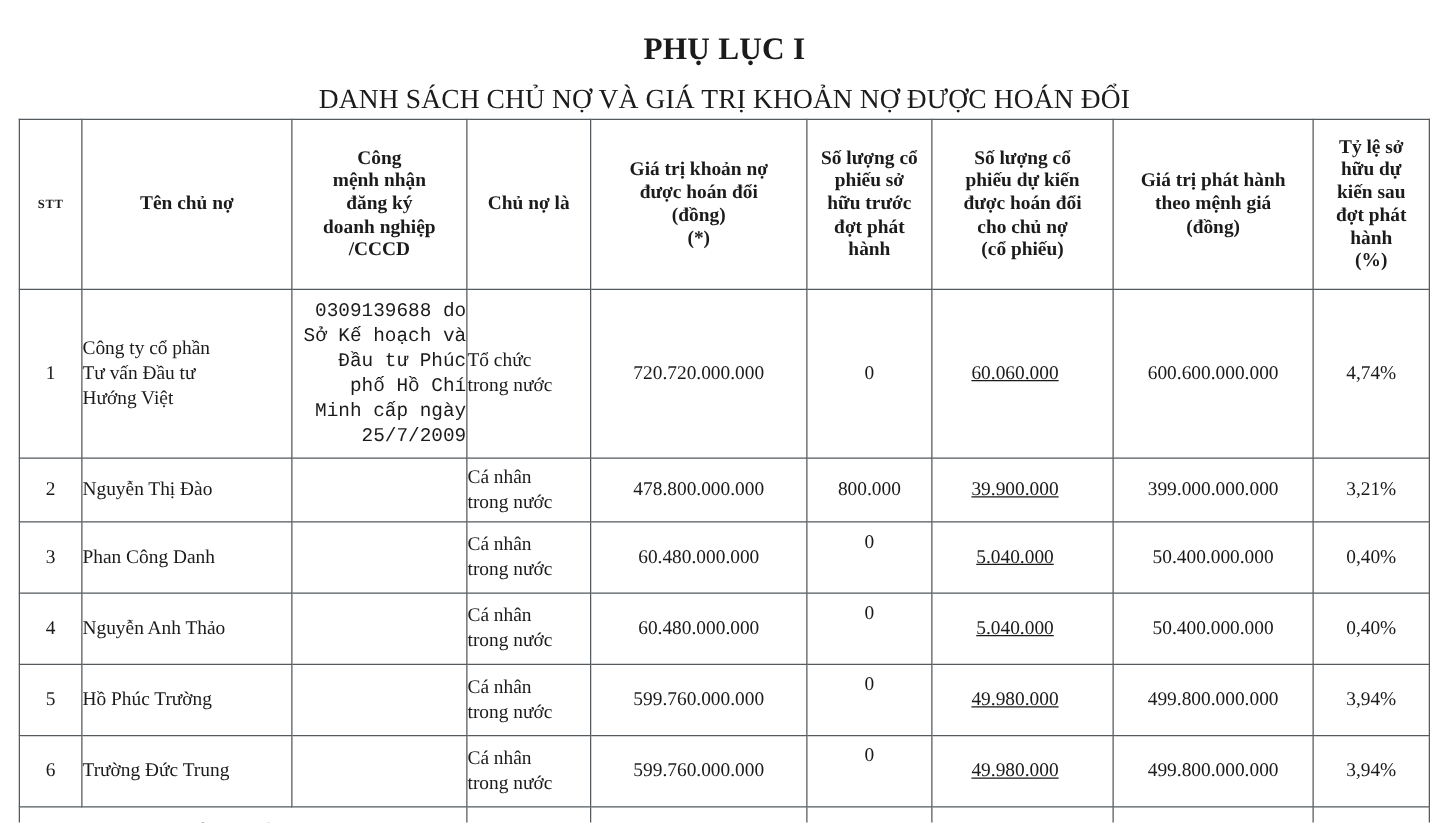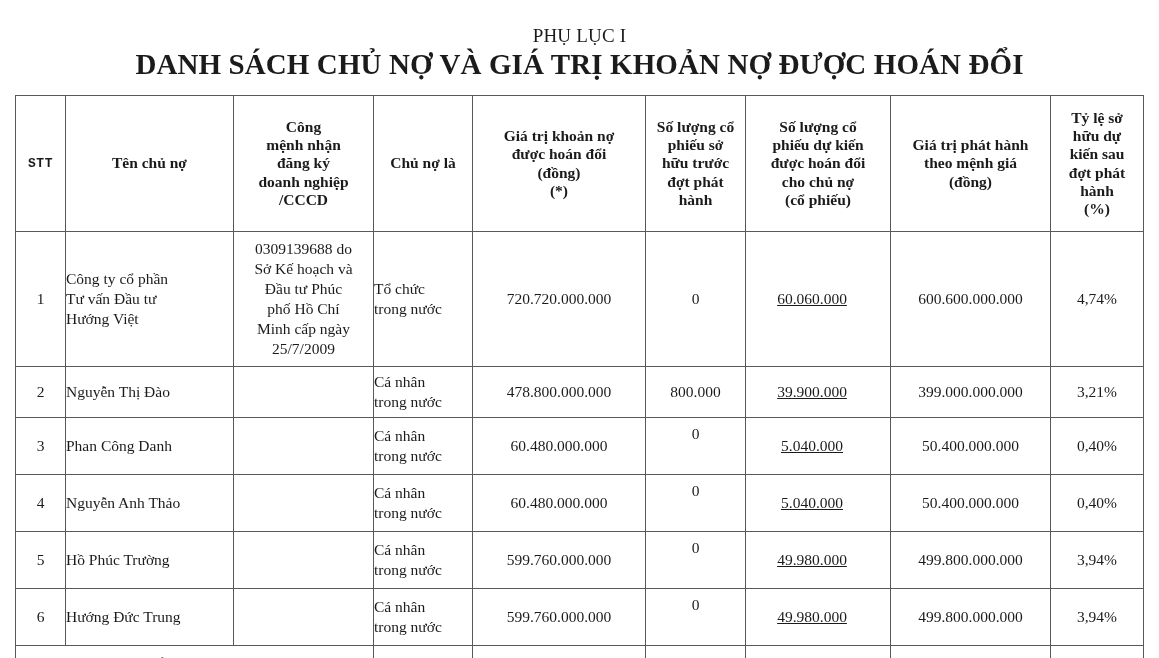--- a/index.html
+++ b/index.html
@@ -22,31 +22,31 @@
     height: 658px;
     box-sizing: border-box;
   }
 
   
   .titles {
     text-align: center;
     padding-top: 26px;
   }
   .title-main {
-    font-size: 19px;
-    font-weight: normal;
+    font-size: 25px;
+    font-weight: bold;
     letter-spacing: 0.2px;
     line-height: 1.1;
   }
   .title-sub {
-    font-size: 29px;
-    font-weight: bold;
+    font-size: 22px;
+    font-weight: normal;
     letter-spacing: 0.1px;
     line-height: 1.1;
-    margin-top: 2px;
+    margin-top: 13px;
   }
 
   
   .table-wrap {
     position: absolute;
     left: 15px;
     top: 95px;
     width: 1128px;
   }
   table.doc {
@@ -75,41 +75,42 @@
   
   thead th {
     font-weight: bold;
     font-size: 15.5px;
     line-height: 1.18;
     text-align: center;
     vertical-align: middle;
     height: 135px;
     padding: 2px 3px;
   }
-  thead th.h-stt { font-size: 13px; letter-spacing: 0.5px; font-family: Liberation Mono, monospace; }
+  thead th.h-stt { font-size: 10px; letter-spacing: 0.5px; }
 
   
   tbody td {
     font-size: 15.5px;
     line-height: 1.28;
   }
   td.idx {
     text-align: center;
     vertical-align: middle;
   }
   td.name {
     text-align: left;
     padding: 3px 6px 3px 8px;
     vertical-align: middle;
   }
   td.cert {
-    text-align: center;
+    text-align: right;
     padding: 6px 5px 6px 8px;
     vertical-align: middle;
     line-height: 1.30;
+    font-family: Liberation Mono, monospace;
   }
   td.type {
     text-align: left;
     padding: 3px 4px 3px 7px;
     vertical-align: middle;
     line-height: 1.28;
   }
   td.num {
     text-align: center;
     vertical-align: middle;
@@ -290,21 +291,21 @@
           </td>
           <td class="num">599.760.000.000</td>
           <td class="num top">0</td>
           <td class="num right-pad">49.980.000</td>
           <td class="num">499.800.000.000</td>
           <td class="num">3,94%</td>
         </tr>
 
         <tr class="rx">
           <td class="idx">6</td>
-          <td class="name">Hướng Đức Trung</td>
+          <td class="name">Trường Đức Trung</td>
           <td class="cert"></td>
           <td class="type">
             <span>Cá nhân</span><br>
             <span>trong nước</span>
           </td>
           <td class="num">599.760.000.000</td>
           <td class="num top">0</td>
           <td class="num right-pad">49.980.000</td>
           <td class="num">499.800.000.000</td>
           <td class="num">3,94%</td>

